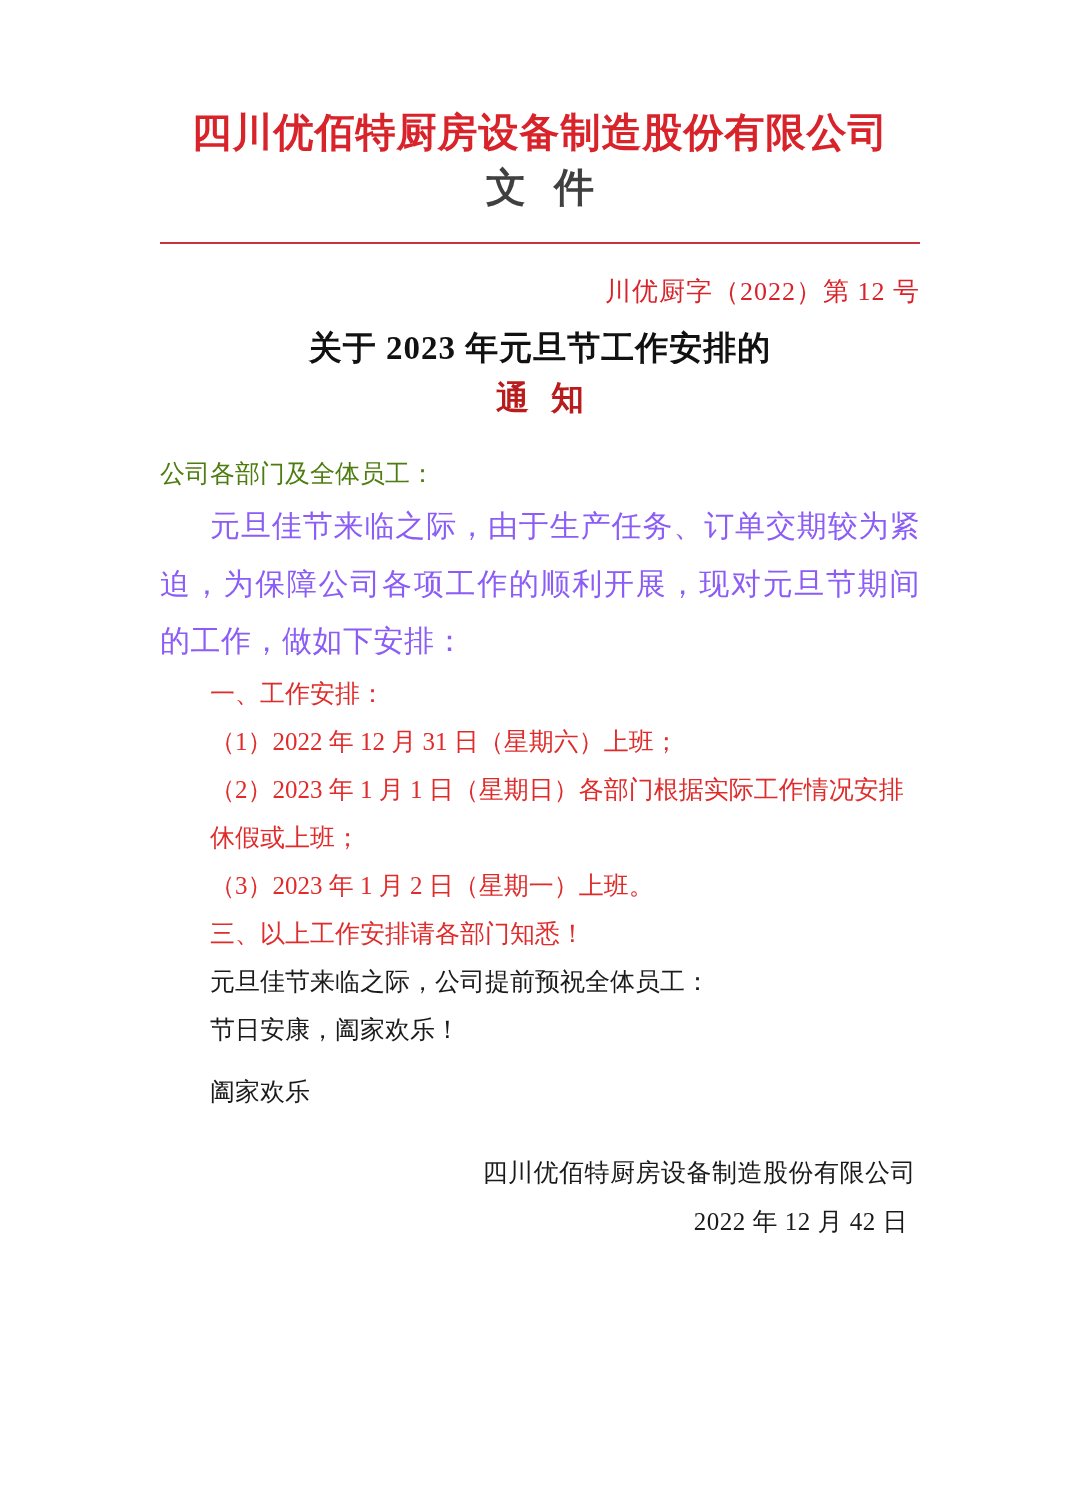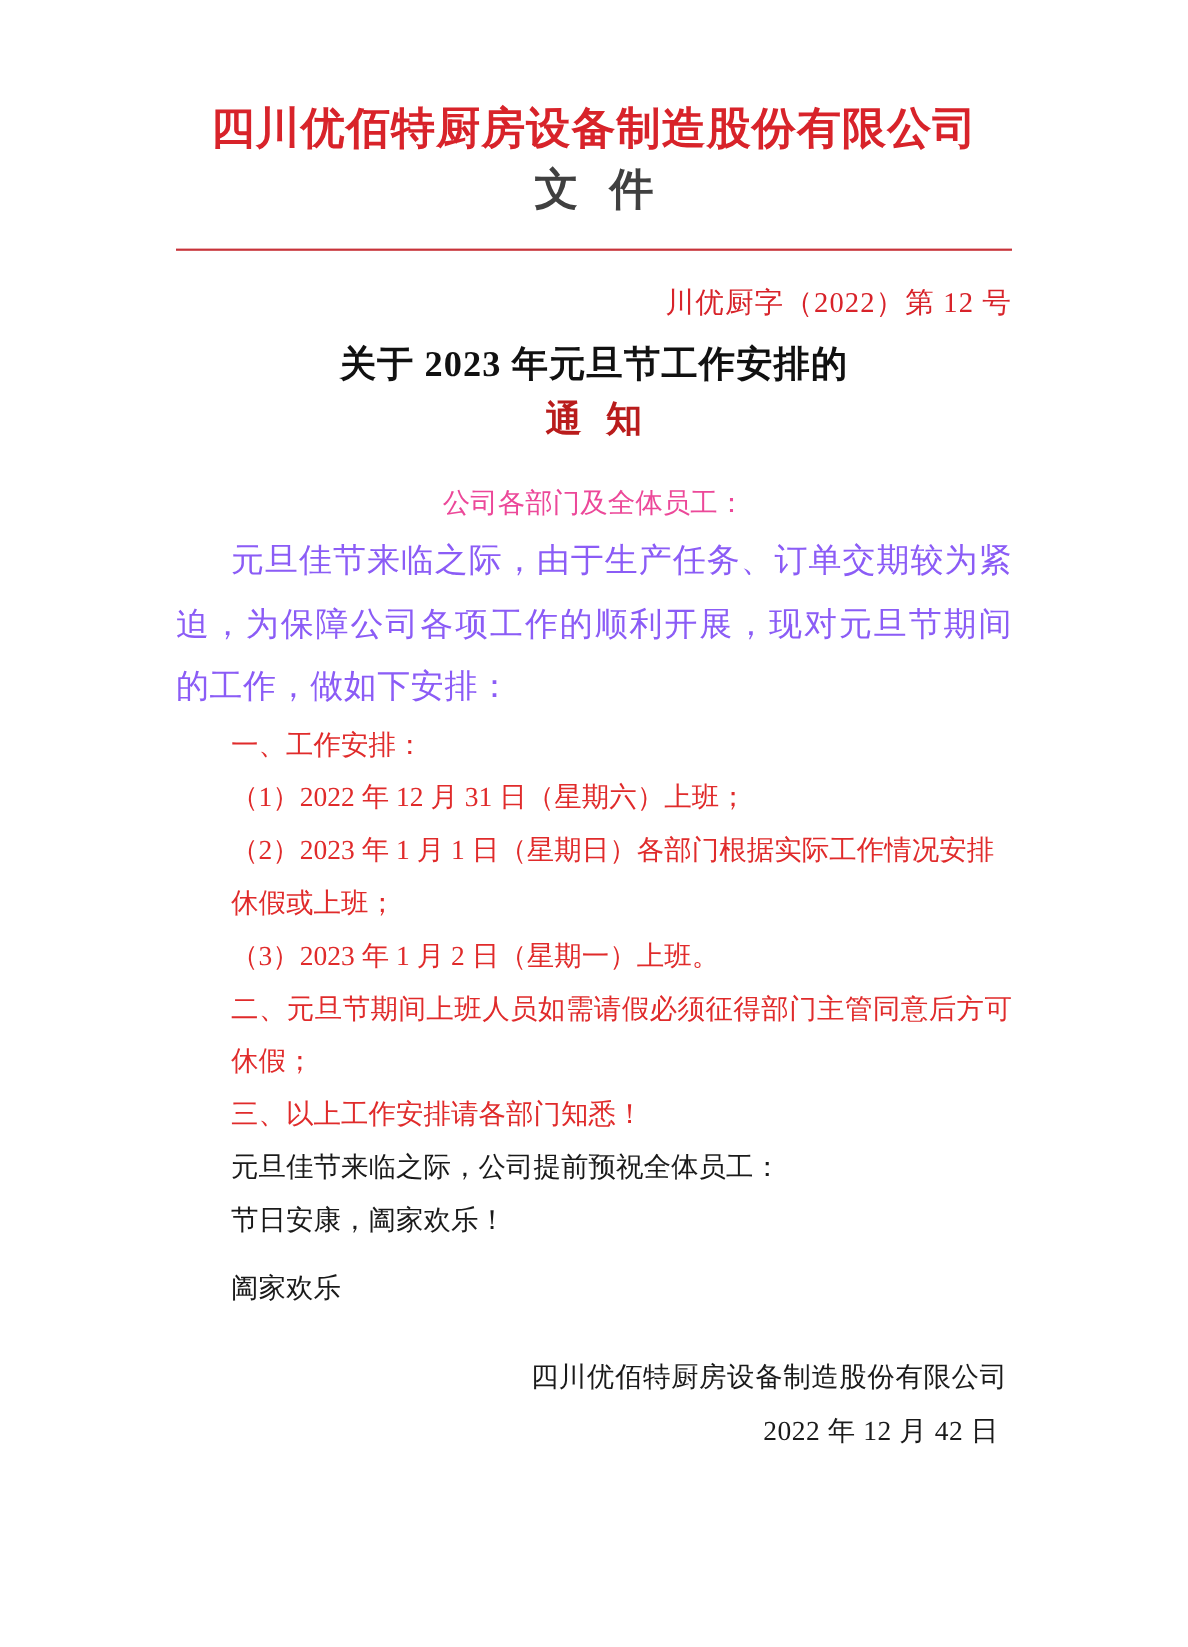--- a/index.html
+++ b/index.html
@@ -13,21 +13,21 @@
     font-family: "Liberation Serif", "DejaVu Serif", serif;
     color: #1a1a1a;
     position: relative;
     overflow: hidden;
   }
   .page {
     position: relative;
     width: 1080px;
     height: 1497px;
     box-sizing: border-box;
-    padding: 0 160px;
+    padding: 16px 160px;
   }
   
   .masthead {
     padding-top: 92px;
     text-align: center;
   }
   .masthead-line1 {
     color: #d8232a;
     font-size: 40px;
     font-weight: bold;
@@ -82,22 +82,21 @@
   .para {
     font-size: 30px;
     line-height: 1.92;
     color: #8b5cf6;
     text-align: justify;
     letter-spacing: 0.5px;
   }
   .salutation {
     font-size: 25px;
     line-height: 1.9;
-    color: #ec4899;
-    text-align: center;
+    color: #4d7c0f;
   }
   .indent {
     text-indent: 50px;
   }
   .list-item {
     font-size: 25px;
     line-height: 1.92;
     color: #e02b2b;
     padding-left: 50px;
     text-align: justify;
@@ -162,21 +161,20 @@
 
     <div class="salutation">公司各部门及全体员工：</div>
 
     <div class="para indent">元旦佳节来临之际，由于生产任务、订单交期较为紧迫，为保障公司各项工作的顺利开展，现对元旦节期间的工作，做如下安排：</div>
 
     <div class="list-item">一、工作安排：</div>
     <div class="list-item-sub">（1）2022 年 12 月 31 日（星期六）上班；</div>
     <div class="list-item-sub">（2）2023 年 1 月 1 日（星期日）各部门根据实际工作情况安排休假或上班；</div>
     <div class="list-item-sub">（3）2023 年 1 月 2 日（星期一）上班。</div>
 
-    <div class="list-item">二、元旦节期间上班人员如需请假必须征得部门主管同意后方可休假；</div>
     <div class="list-item">三、以上工作安排请各部门知悉！</div>
 
     <div class="closing">元旦佳节来临之际，公司提前预祝全体员工：</div>
     <div class="closing">节日安康，阖家欢乐！</div>
 
     <div class="note">阖家欢乐</div>
 
     <div class="sign-block">
       <div class="sign-company">四川优佰特厨房设备制造股份有限公司</div>
       <div class="sign-date">2022 年 12 月 42 日</div>

